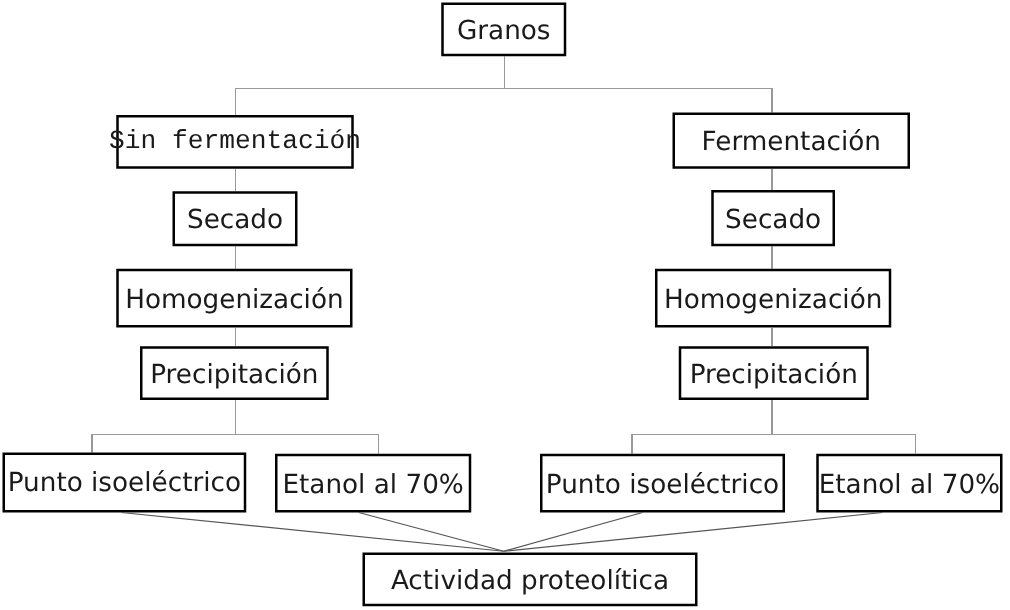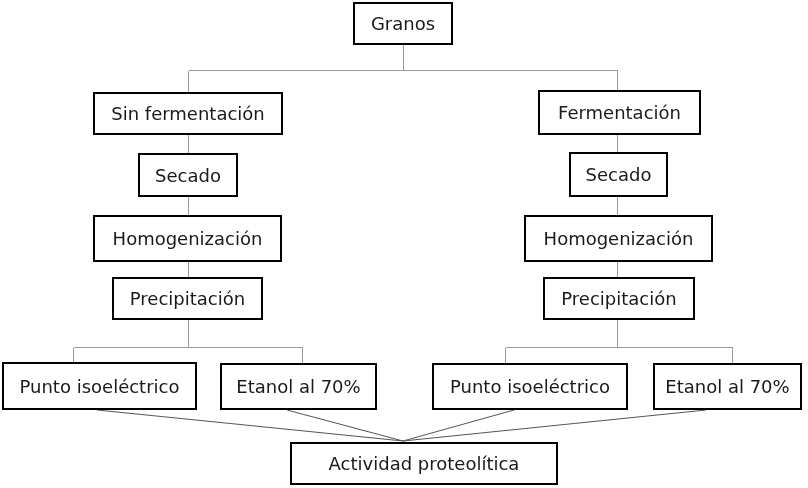--- a/index.html
+++ b/index.html
@@ -26,28 +26,28 @@
     position:absolute;left:0;top:0;width:808px;height:488px;
   }
   .edge{stroke:var(--connector);stroke-width:1;shape-rendering:crispEdges;}
   .edge-diag{stroke:var(--diagonal);stroke-width:1;shape-rendering:auto;}
   .node{
     position:absolute;
     display:flex;align-items:center;justify-content:center;
     background:var(--box-bg);
     border:2px solid var(--box-border);
     color:var(--text);
-    font-size:18px;
+    font-size:21px;
     white-space:nowrap;
     text-align:center;
   }
   
   .n-granos   {left:353px;top:2px;  width:100px;height:43px;}
-  .n-sinferm  {left:93px; top:92px; width:190px;height:43px;}
-  .n-ferm     {left:538px;top:90px; width:163px;height:45px;}
+  .n-sinferm  {left:93px; top:92px; width:190px;height:43px;font-family:Liberation Mono, monospace;}
+  .n-ferm     {left:538px;top:90px; width:190px;height:45px;}
   .n-secado-l {left:138px;top:153px;width:100px;height:44px;}
   .n-secado-r {left:569px;top:152px;width:99px; height:45px;}
   .n-homog-l  {left:93px; top:215px;width:189px;height:47px;}
   .n-homog-r  {left:524px;top:215px;width:189px;height:47px;}
   .n-precip-l {left:112px;top:277px;width:151px;height:43px;}
   .n-precip-r {left:543px;top:277px;width:152px;height:43px;}
   .n-punto-l  {left:2px;  top:362px;width:195px;height:48px;}
   .n-etanol-l {left:220px;top:363px;width:157px;height:47px;}
   .n-punto-r  {left:432px;top:363px;width:196px;height:47px;}
   .n-etanol-r {left:653px;top:363px;width:149px;height:47px;}

